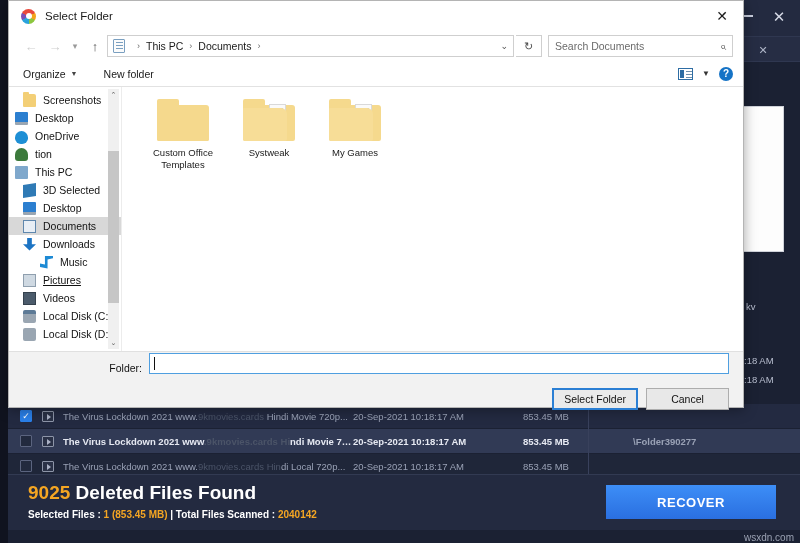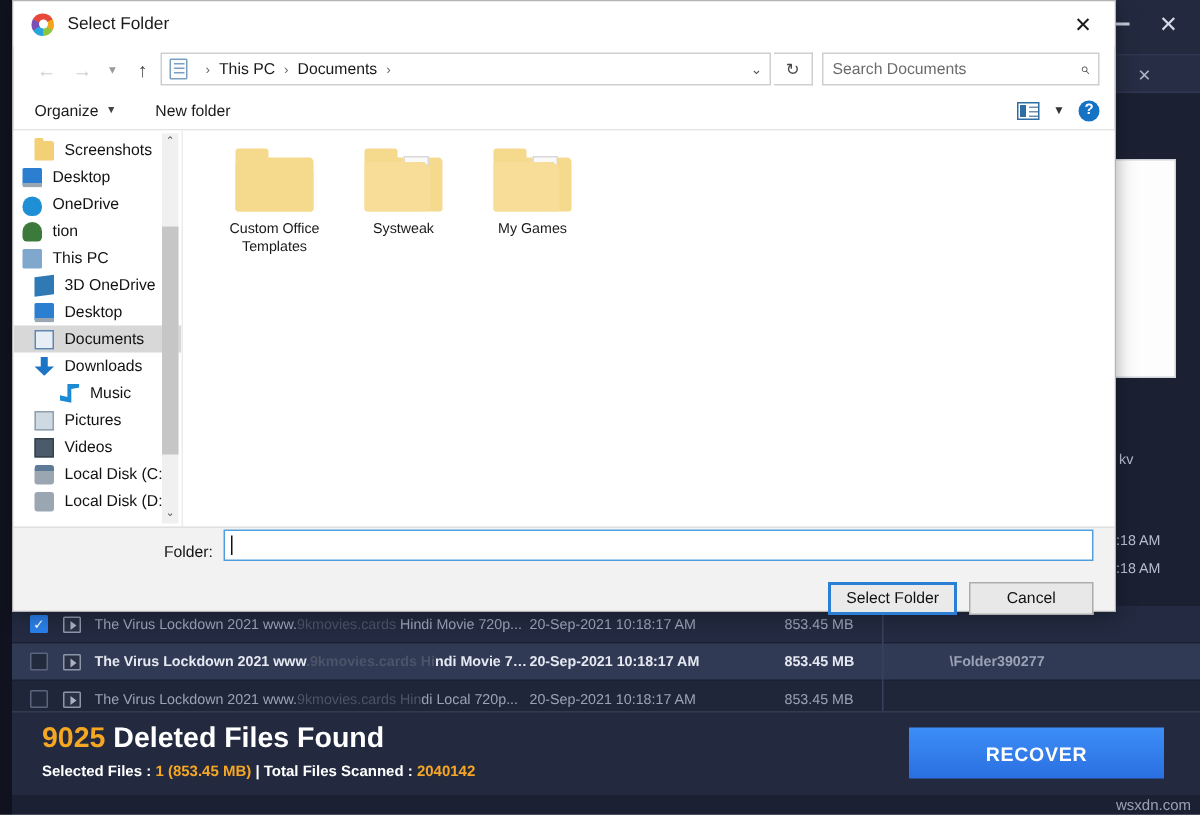--- a/index.html
+++ b/index.html
@@ -405,39 +405,39 @@
           <div class="tree-item" style="padding-left: 6px;">
             <span class="ti-ico ic-user"></span>
             <span>tion</span>
           </div>
           <div class="tree-item" style="padding-left: 6px;">
             <span class="ti-ico ic-pc"></span>
             <span>This PC</span>
           </div>
           <div class="tree-item" style="padding-left: 14px;">
             <span class="ti-ico ic-3d"></span>
-            <span>3D OneDrive</span>
+            <span>3D Selected</span>
           </div>
           <div class="tree-item" style="padding-left: 14px;">
             <span class="ti-ico ic-monitor"></span>
             <span>Desktop</span>
           </div>
           <div class="tree-item sel" style="padding-left: 14px;">
             <span class="ti-ico ic-docs"></span>
             <span>Documents</span>
           </div>
           <div class="tree-item" style="padding-left: 14px;">
             <span class="ti-ico ic-down"></span>
             <span>Downloads</span>
           </div>
           <div class="tree-item" style="padding-left: 31px;">
             <span class="ti-ico ic-music"></span>
             <span>Music</span>
           </div>
-          <div class="tree-item" style="padding-left: 14px;">
+          <div class="tree-item" style="padding-left: 14px; text-decoration: underline;">
             <span class="ti-ico ic-pic"></span>
             <span>Pictures</span>
           </div>
           <div class="tree-item" style="padding-left: 14px;">
             <span class="ti-ico ic-vid"></span>
             <span>Videos</span>
           </div>
           <div class="tree-item" style="padding-left: 14px;">
             <span class="ti-ico ic-disk"></span>
             <span>Local Disk (C:)</span>

